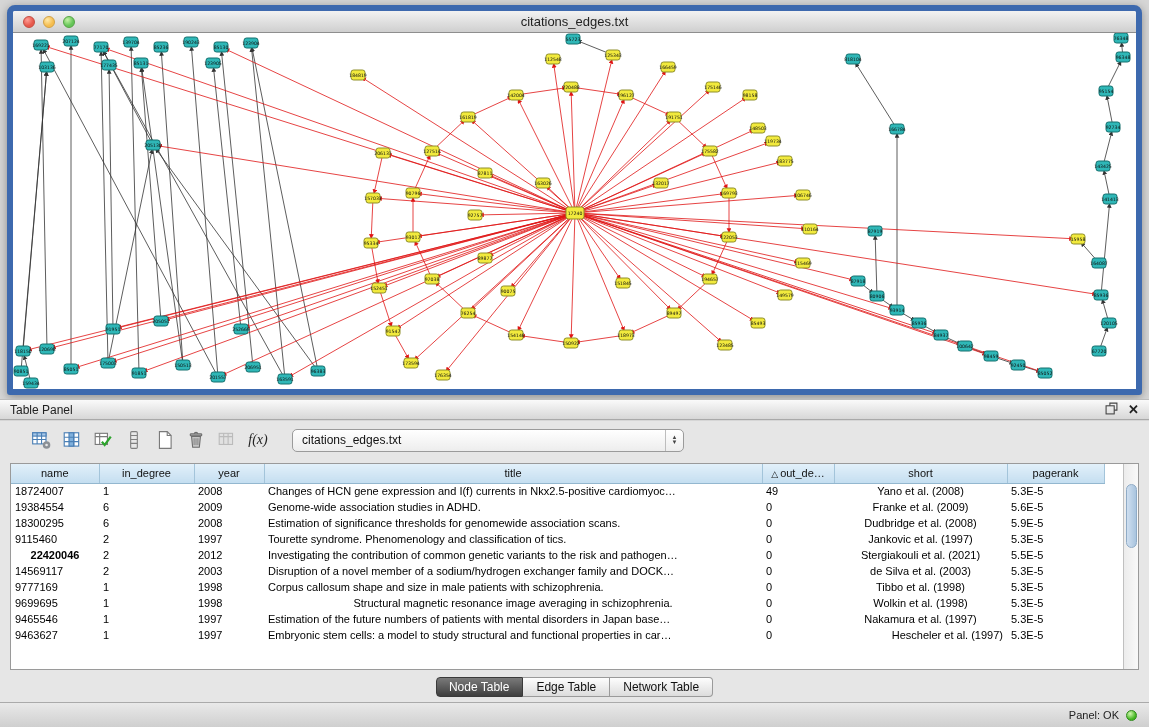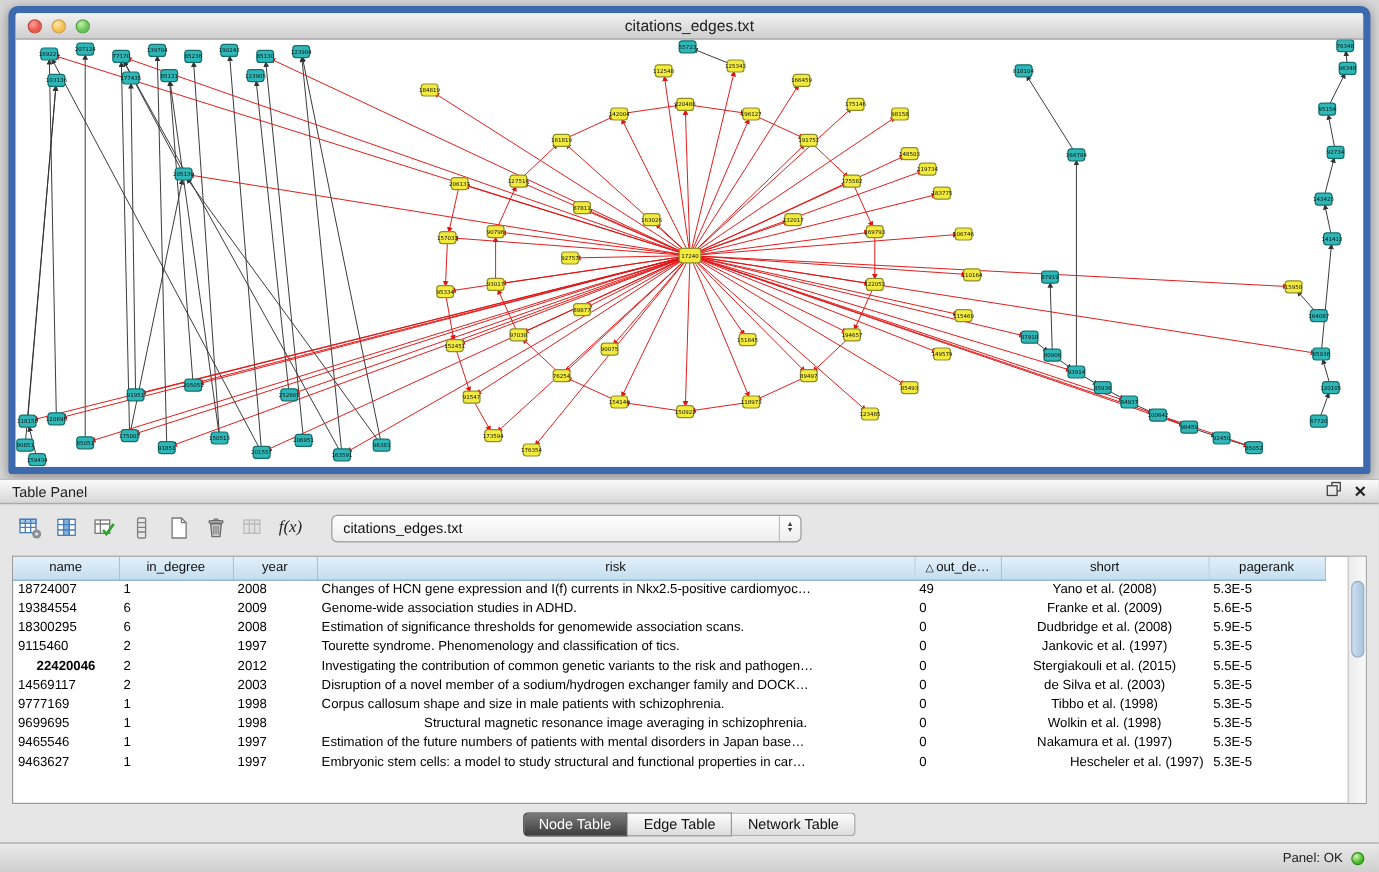--- a/index.html
+++ b/index.html
@@ -25,21 +25,21 @@
   
   .panel-header { position:absolute; left:0; top:399px; width:1149px; height:21px;
     background:linear-gradient(#fafafa,#d7d7d7); border-top:1px solid #bdbdbd; border-bottom:1px solid #a9a9a9;
     display:flex; align-items:center; padding:0 10px; }
   .panel-title { font-size:12px; color:#222; }
   .panel-actions { margin-left:auto; display:flex; align-items:center; gap:10px; }
   .close-x { font-size:13px; font-weight:bold; color:#222; cursor:default; }
 
   
   .panel-body { position:absolute; left:0; top:421px; width:1149px; height:281px; background:#e6e6e6; }
-  .toolbar { height:38px; display:flex; align-items:center; padding:0 12px; gap:5px; }
+  .toolbar { height:38px; display:flex; align-items:center; padding:0 28px; gap:5px; }
   .tbtn { width:26px; height:26px; border:none; background:transparent; display:flex; align-items:center; justify-content:center; }
   .fx { font-family:"Liberation Serif", serif; font-style:italic; font-size:14px; color:#222; }
   .combo { margin-left:16px; width:392px; height:23px; border:1px solid #9b9b9b; border-radius:5px;
     background:linear-gradient(#ffffff,#ededed); display:flex; align-items:center; font-size:12px; color:#111; }
   .combo-text { flex:1; padding-left:9px; }
   .combo-arrows { width:18px; height:100%; border-left:1px solid #bdbdbd; display:flex; flex-direction:column;
     align-items:center; justify-content:center; font-size:6px; line-height:5px; color:#444; }
 
   .grid-wrap { position:absolute; left:10px; right:10px; top:42px; bottom:32px; background:#fff; border:1px solid #9a9a9a; }
   table.grid { border-collapse:collapse; table-layout:fixed; width:1093px; }
@@ -515,21 +515,21 @@
           <col style="width:498px">
             <col style="width:72px">
             <col style="width:173px">
             <col style="width:97px">
         </colgroup>
         <thead>
           <tr>
             <th><span>name</span></th>
             <th><span>in_degree</span></th>
             <th><span>year</span></th>
-            <th><span>risk</span></th>
+            <th><span>title</span></th>
             <th>
               <span class="sort-tri">△</span><span>out_de…</span>
             </th>
             <th><span>short</span></th>
             <th><span>pagerank</span></th>
           </tr>
         </thead>
         <tbody id="table-body">
             <tr>
               <td style="text-align: left;">18724007</td>
@@ -566,21 +566,21 @@
               <td style="text-align: left;">0</td>
               <td style="text-align: center;">Jankovic et al. (1997)</td>
               <td style="text-align: left;">5.3E-5</td>
             </tr>
             <tr>
               <td style="text-align: center; font-weight: bold;">22420046</td>
               <td style="text-align: left;">2</td>
               <td style="text-align: left;">2012</td>
               <td style="text-align: left;">Investigating the contribution of common genetic variants to the risk and pathogen…</td>
               <td style="text-align: left;">0</td>
-              <td style="text-align: center;">Stergiakouli et al. (2015)</td>
+              <td style="text-align: center;">Stergiakouli et al. (2021)</td>
               <td style="text-align: left;">5.5E-5</td>
             </tr>
             <tr>
               <td style="text-align: left;">14569117</td>
               <td style="text-align: left;">2</td>
               <td style="text-align: left;">2003</td>
               <td style="text-align: left;">Disruption of a novel member of a sodium/hydrogen exchanger family and DOCK…</td>
               <td style="text-align: left;">0</td>
               <td style="text-align: center;">de Silva et al. (2003)</td>
               <td style="text-align: left;">5.3E-5</td>

